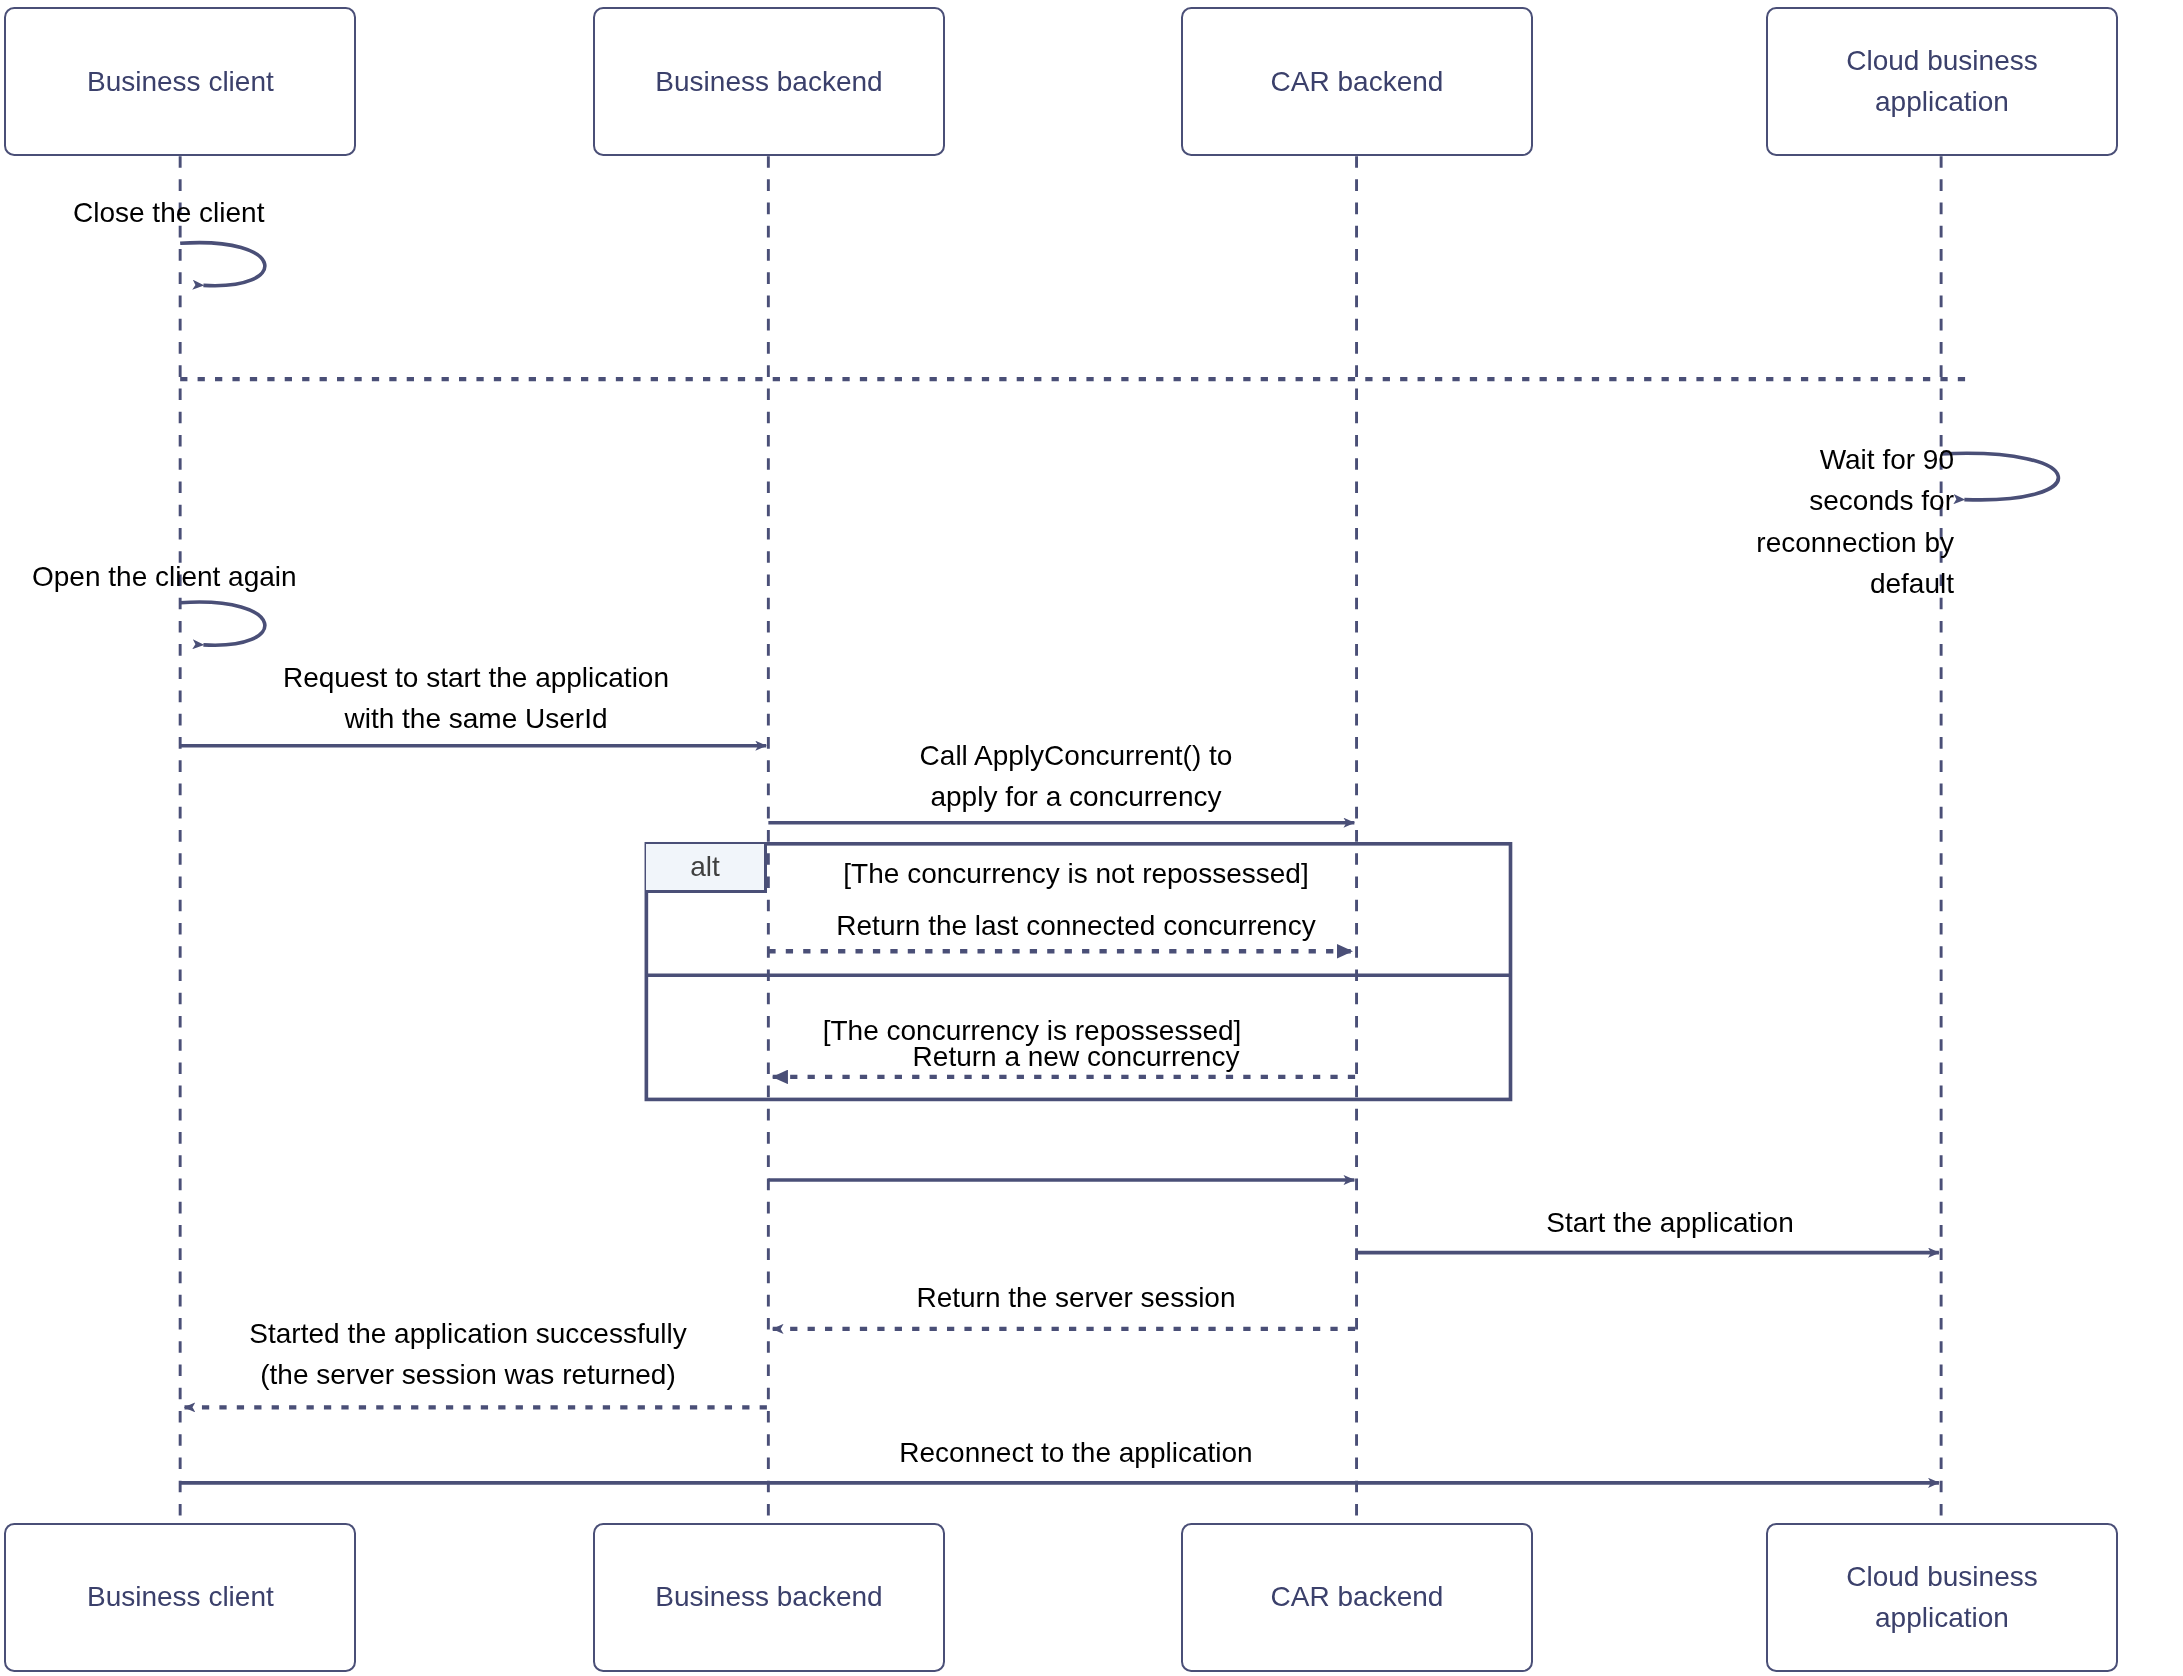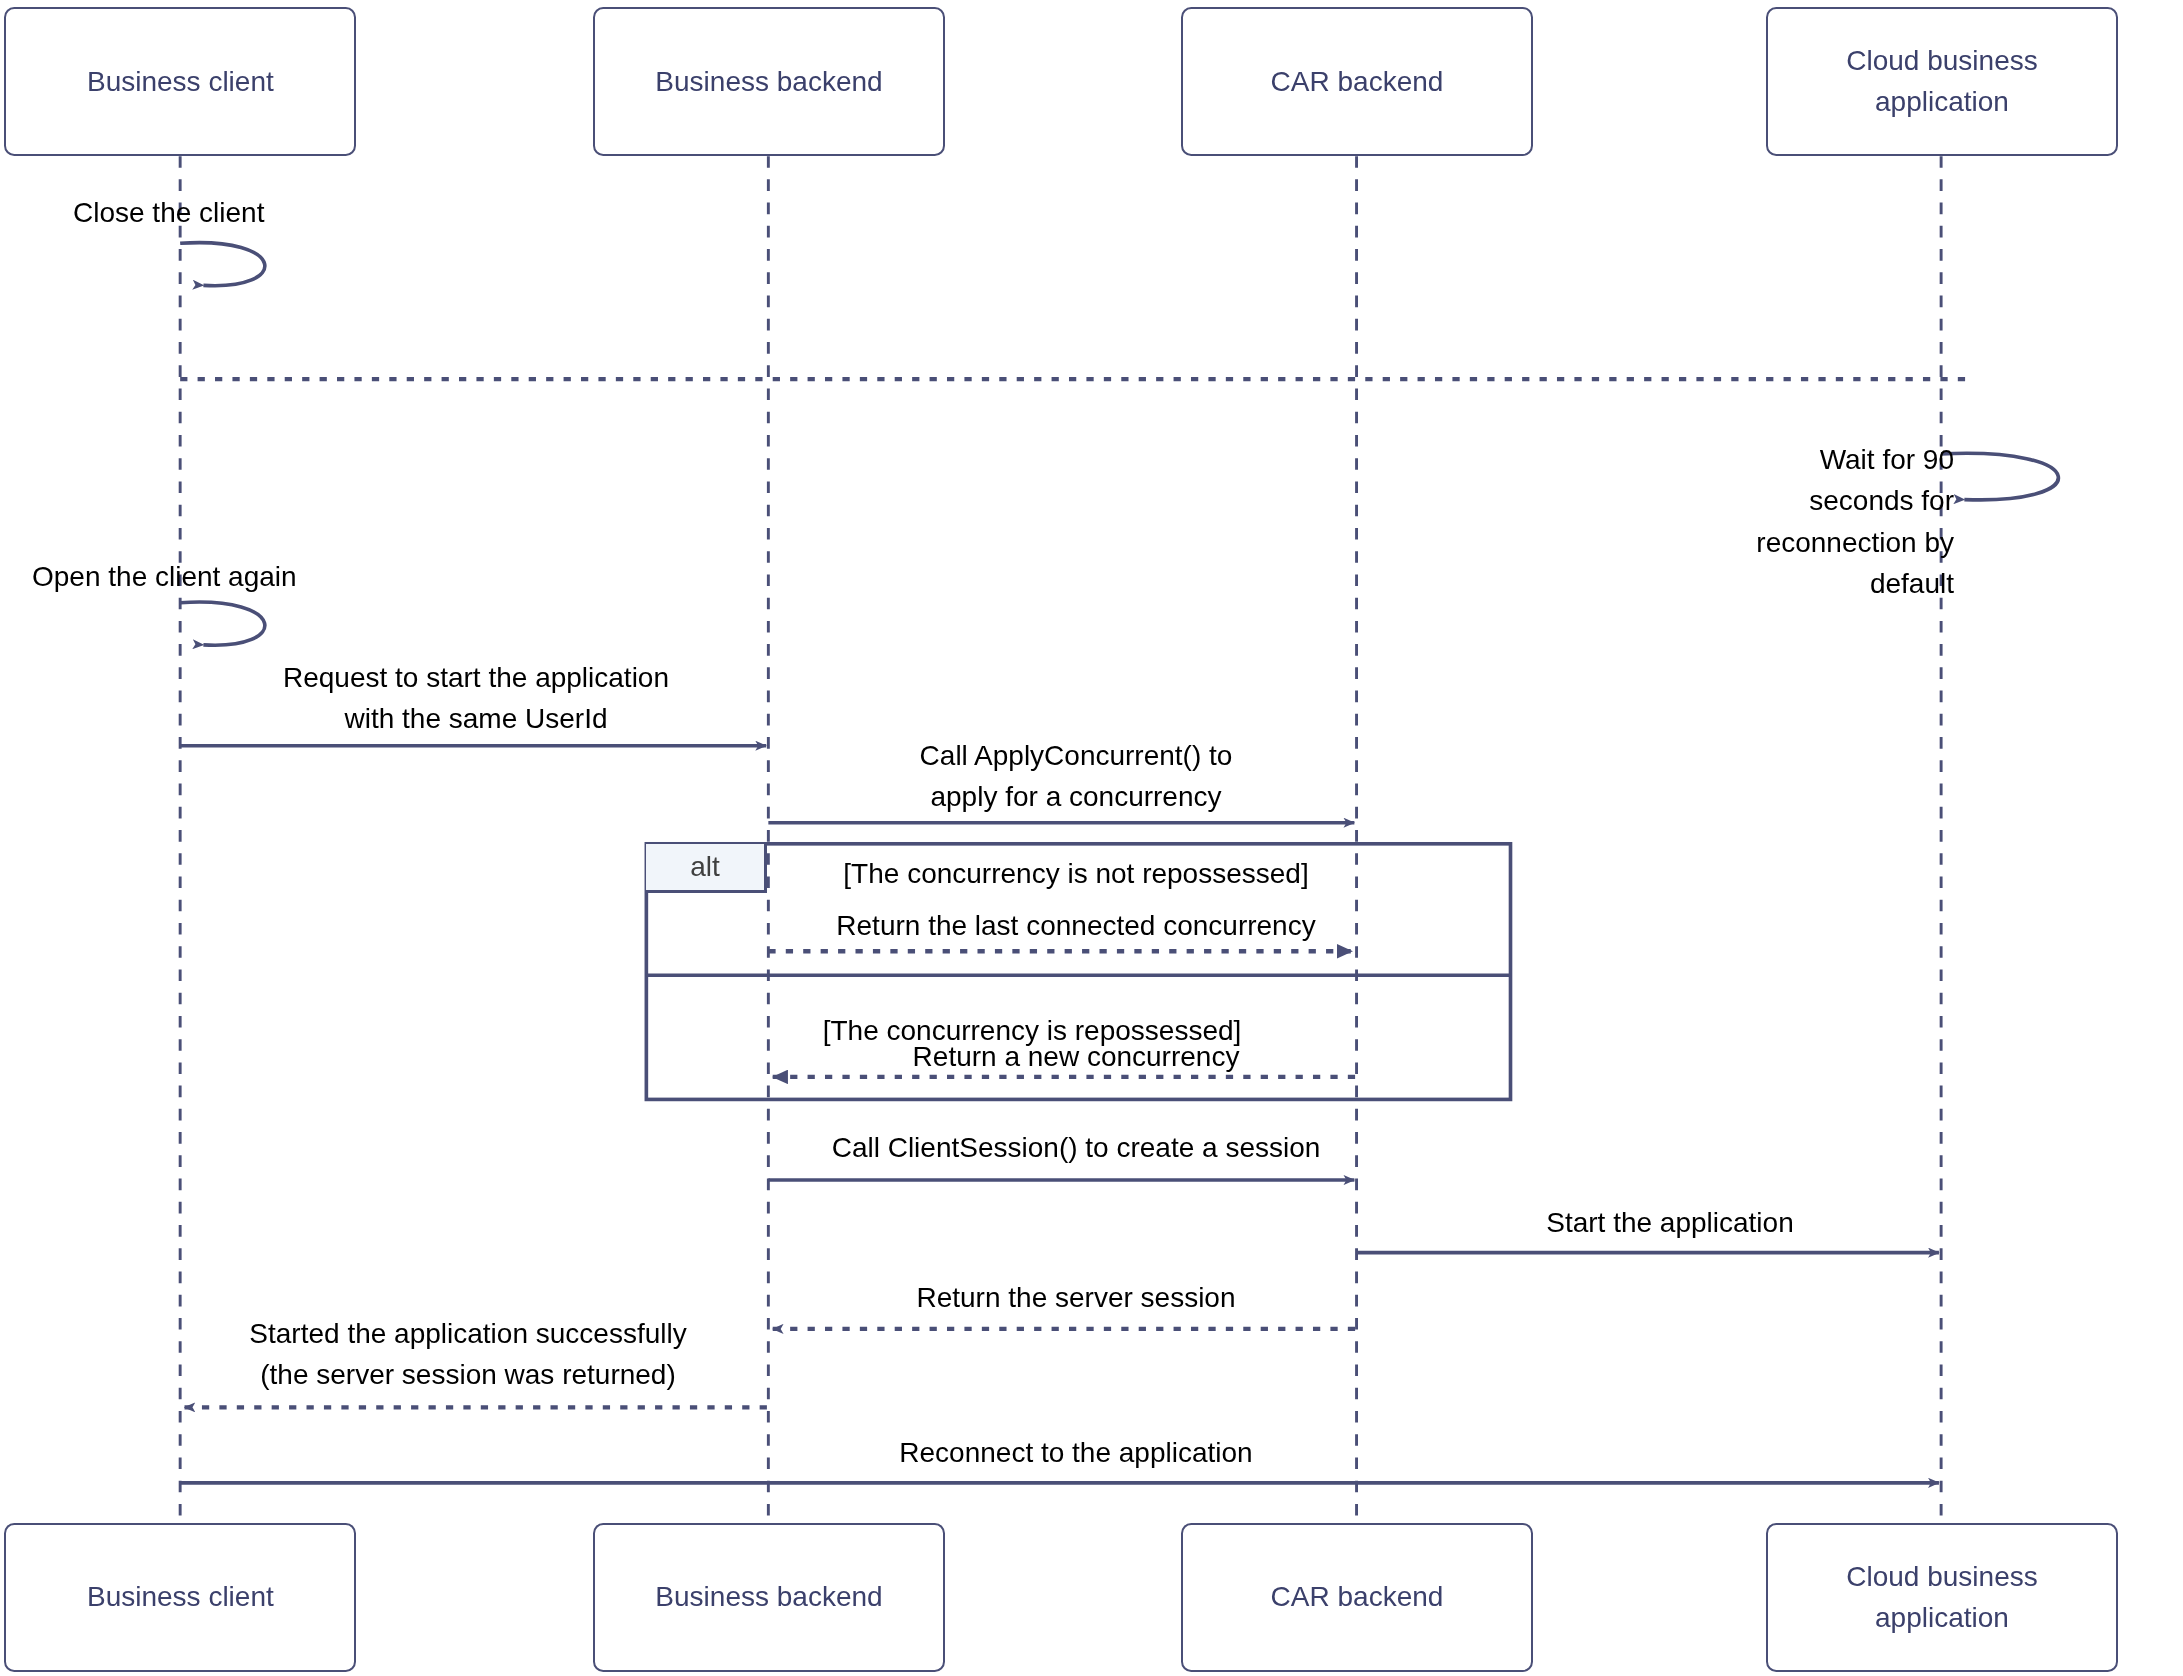--- a/index.html
+++ b/index.html
@@ -178,21 +178,20 @@
 apply for a concurrency</div>
 
   <div class="msg-label" style="left:1076px; top:853px;">[The concurrency is not repossessed]</div>
 
   <div class="msg-label" style="left:1076px; top:905px;">Return the last connected concurrency</div>
 
   <div class="msg-label" style="left:1032px; top:986px;margin-top:24px;">[The concurrency is repossessed]</div>
 
   <div class="msg-label" style="left:1076px; top:1036px;">Return a new concurrency</div>
 
-  <div class="msg-label" style="left:1076px; top:1127px;">Call ClientSession() to create a session</div>
 
   <div class="msg-label" style="left:1670px; top:1202px;">Start the application</div>
 
   <div class="msg-label" style="left:1076px; top:1277px;">Return the server session</div>
 
   <div class="msg-label" style="left:468px; top:1313px;">Started the application successfully
 (the server session was returned)</div>
 
   <div class="msg-label" style="left:1076px; top:1432px;">Reconnect to the application</div>
 

